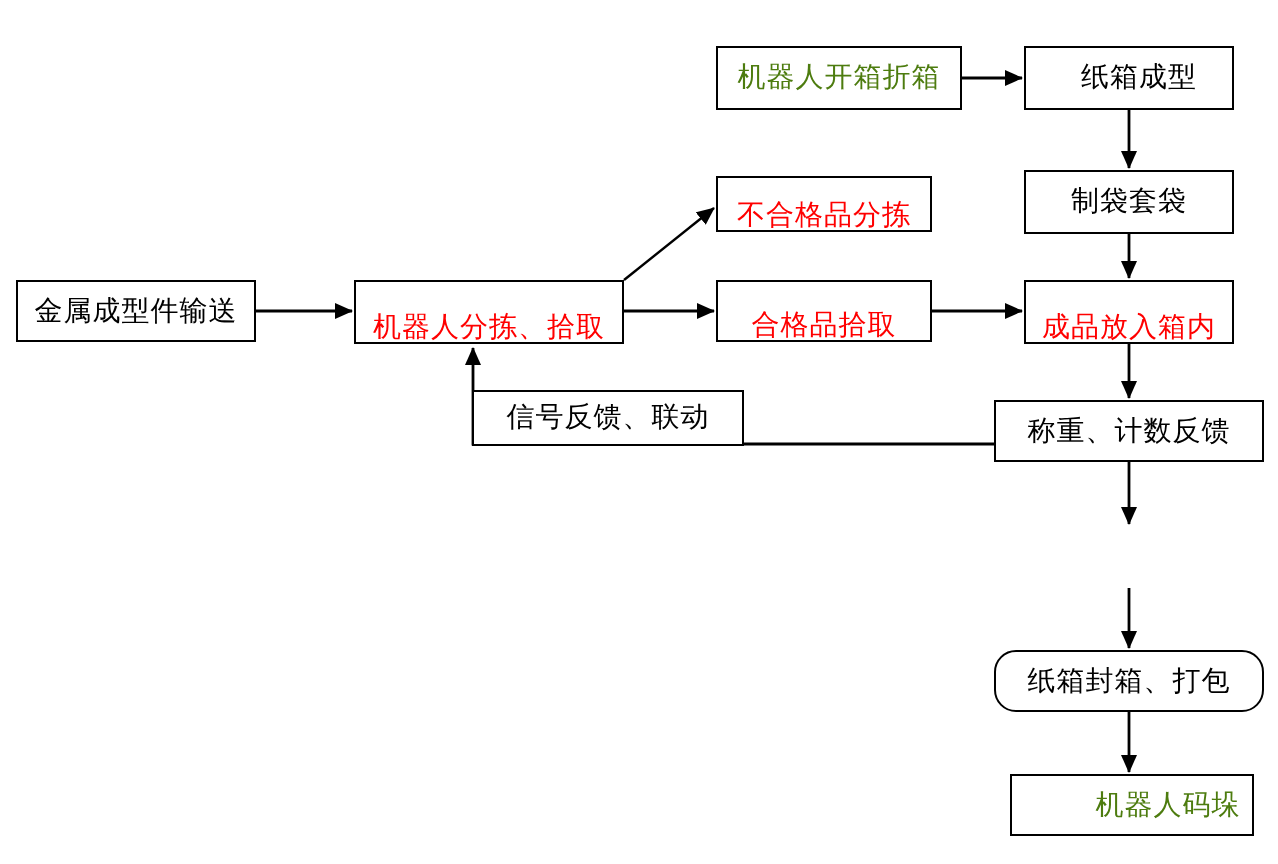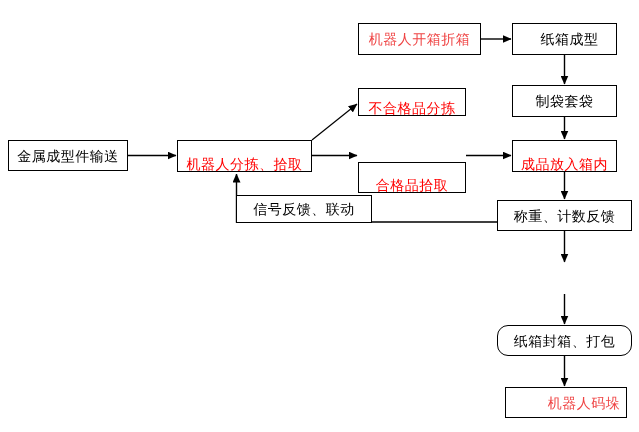--- a/index.html
+++ b/index.html
@@ -30,21 +30,21 @@
     align-items: center;
     justify-content: center;
     font-size: 14px;
     line-height: 1;
     letter-spacing: 0.5px;
     white-space: nowrap;
     z-index: 3;
   }
   .node.black  { color: #000000; }
   .node.red    { color: #ff0000; align-items: flex-end; }
-  .node.blue   { color: #ef4444; }
+  .node.blue   { color: #4d7c0f; }
 
   
   .node.feedback {
     border-bottom-color: #000000;
     text-align: center;
   }
 
   svg.edges {
     position: absolute;
     left: 0;
@@ -97,21 +97,21 @@
   </div>
 
   <div class="node red" style="left:177px; top:140px; width:135px; height:32px;">
     <span>机器人分拣、拾取</span>
   </div>
 
   <div class="node red" style="left:358px; top:88px; width:108px; height:28px;">
     <span>不合格品分拣</span>
   </div>
 
-  <div class="node red" style="left:358px; top:140px; width:108px; height:31px;margin-top:22px;">
+  <div class="node red" style="left:358px; top:140px; width:108px; height:31px;">
     <span>合格品拾取</span>
   </div>
 
   <div class="node blue" style="left:358px; top:23px; width:123px; height:32px;">
     <span>机器人开箱折箱</span>
   </div>
 
   <div class="node black" style="left:512px; top:23px; width:105px; height:32px;padding-left:10px;">
     <span>纸箱成型</span>
   </div>

